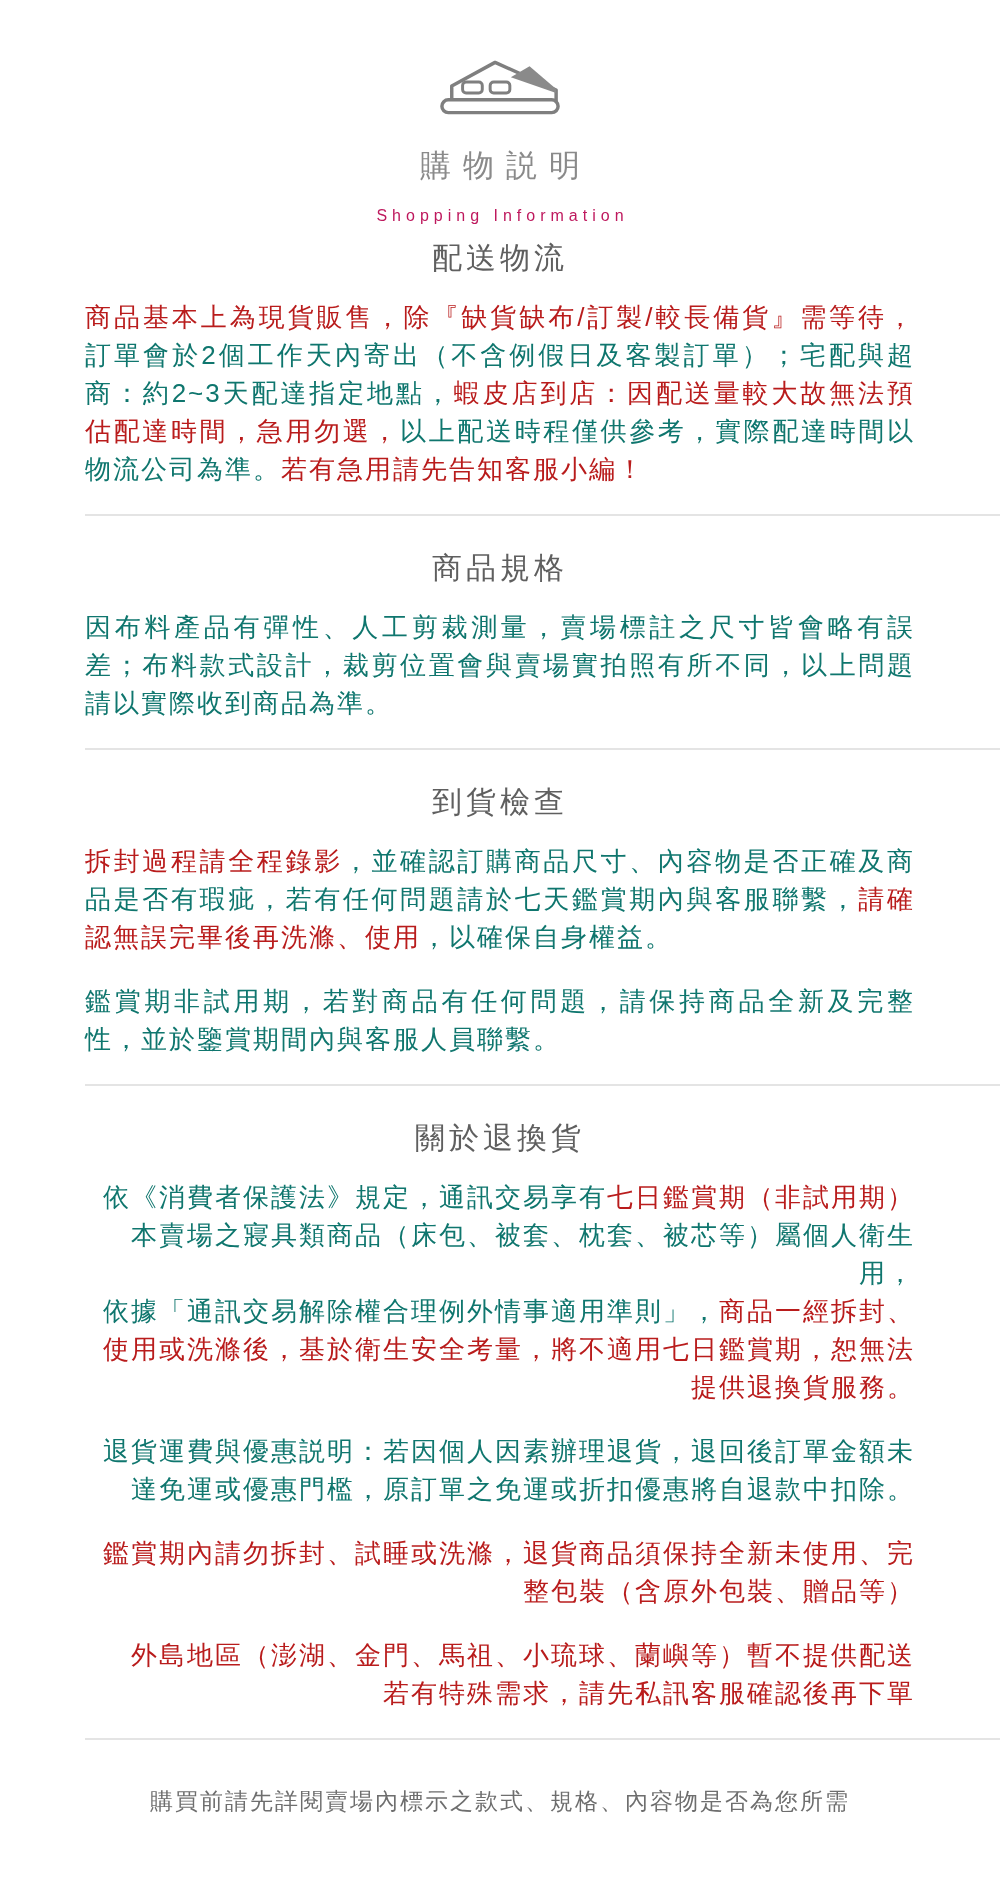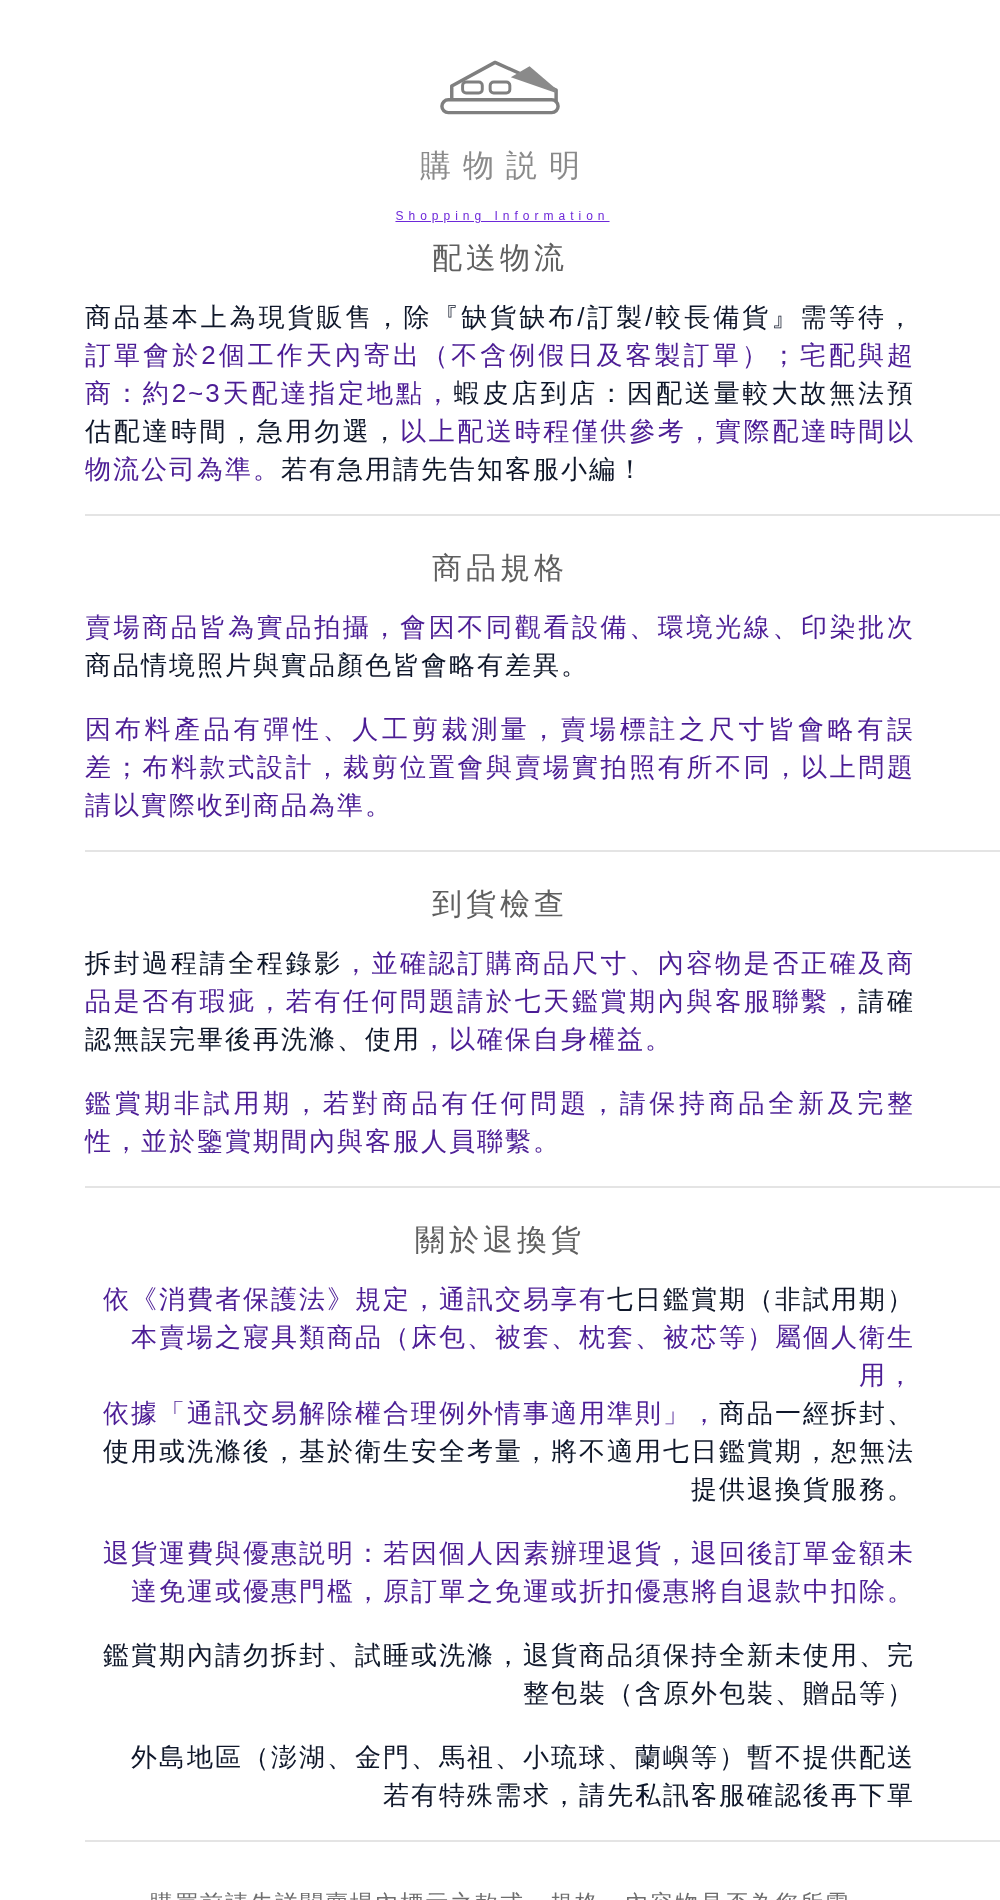--- a/index.html
+++ b/index.html
@@ -9,35 +9,35 @@
     -webkit-font-smoothing:antialiased;
   }
   .page{width:1000px;height:1824px;background:#fff;}
   header{text-align:center;padding-top:56px;}
   .logo-wrap{display:block;margin:0 auto;}
   h1{
     margin:26px 0 0 12px;font-size:31px;font-weight:500;color:#8a8a8a;
     letter-spacing:12px;line-height:36px;
   }
   .subtitle{
-    margin:22px 0 0 5px;font-size:12px;color:#6d28d9;letter-spacing:5px;line-height:20px;text-decoration:underline;
+    margin:22px 0 0 5px;font-size:16px;color:#be185d;letter-spacing:5px;line-height:20px;
   }
   main{width:830px;margin:14px auto 0;}
   h2{
     margin:0 0 22px;font-size:30px;font-weight:normal;color:#5f5f5f;
     text-align:center;letter-spacing:4px;line-height:36px;
   }
   .para{
     margin:0 0 26px;font-size:26px;line-height:38px;color:#6e6e6e;
     letter-spacing:2px;white-space:pre-line;
   }
   .para.justify{text-align:justify;text-justify:inter-ideograph;}
   .para.center{text-align:right;}
-  .red{color:#0f172a;}
-  .dark{color:#4c1d95;}
+  .red{color:#b91c1c;}
+  .dark{color:#0f766e;}
   .divider{
     width:920px;border:0;border-top:2px solid #e4e4e4;
     margin:14px auto 34px;height:0;
   }
   footer{text-align:center;padding:10px 0 20px;}
   footer p{
     margin:0;font-size:23px;line-height:34px;color:#6e6e6e;letter-spacing:2px;
   }
 </style>
 </head>
@@ -59,21 +59,20 @@
   </header>
 
   <main id="sections">
       <section>
         <h2>配送物流</h2>
         <p class="para justify"><span class="red">商品基本上為現貨販售，除『缺貨缺布/訂製/較長備貨』需等待，</span><span class="dark">訂單會於2個工作天內寄出（不含例假日及客製訂單）；宅配與超商：約2~3天配達指定地點，</span><span class="red">蝦皮店到店：因配送量較大故無法預估配達時間，急用勿選，</span><span class="dark">以上配送時程僅供參考，實際配達時間以物流公司為準。</span><span class="red">若有急用請先告知客服小編！</span></p>
       </section>
       <hr class="divider">
       <section>
         <h2>商品規格</h2>
-        <p class="para justify"><span class="dark">賣場商品皆為實品拍攝，會因不同觀看設備、環境光線、印染批次</span><span class="red">商品情境照片與實品顏色皆會略有差異。</span></p>
         <p class="para justify"><span class="dark">因布料產品有彈性、人工剪裁測量，賣場標註之尺寸皆會略有誤差；布料款式設計，裁剪位置會與賣場實拍照有所不同，以上問題請以實際收到商品為準。</span></p>
       </section>
       <hr class="divider">
       <section>
         <h2>到貨檢查</h2>
         <p class="para justify"><span class="red">拆封過程請全程錄影</span><span class="dark">，並確認訂購商品尺寸、內容物是否正確及商品是否有瑕疵，若有任何問題請於七天鑑賞期內與客服聯繫，</span><span class="red">請確認無誤完畢後再洗滌、使用</span><span class="dark">，以確保自身權益。</span></p>
         <p class="para justify"><span class="dark">鑑賞期非試用期，若對商品有任何問題，請保持商品全新及完整性，並於鑒賞期間內與客服人員聯繫。</span></p>
       </section>
       <hr class="divider">
       <section>

